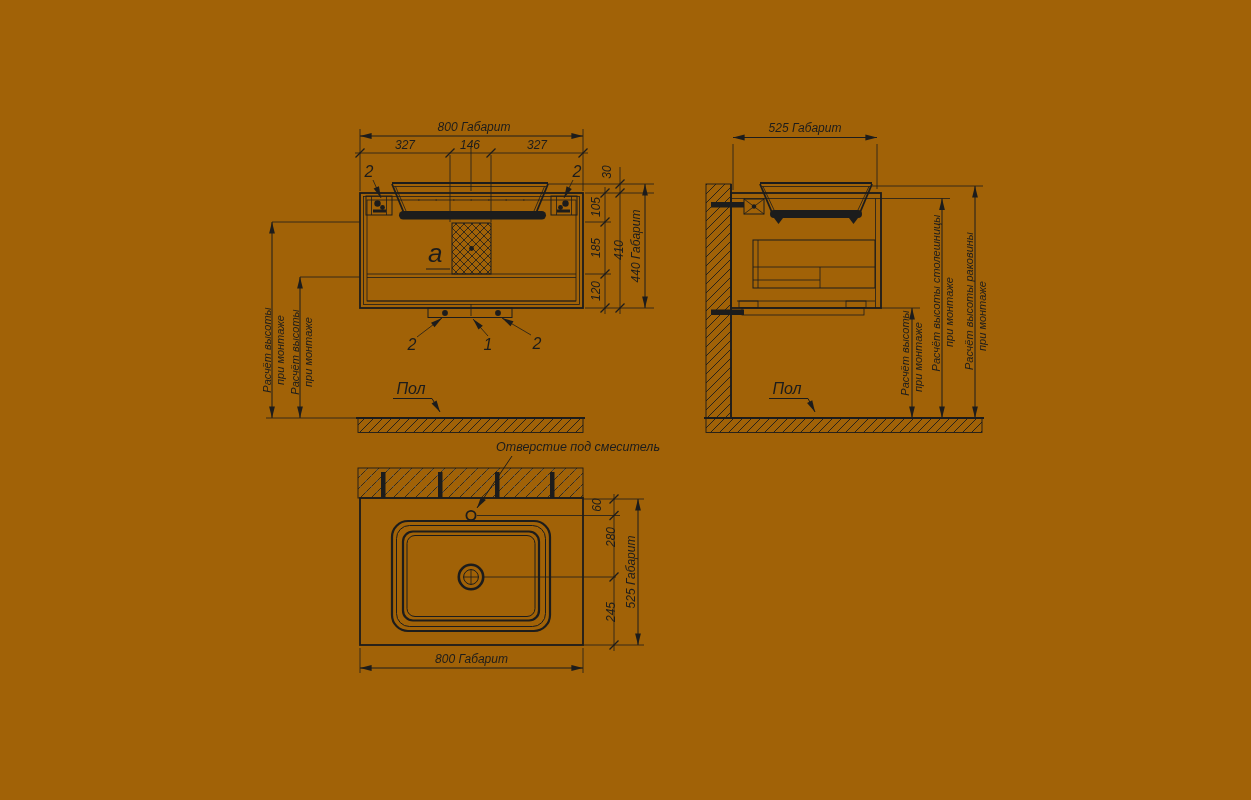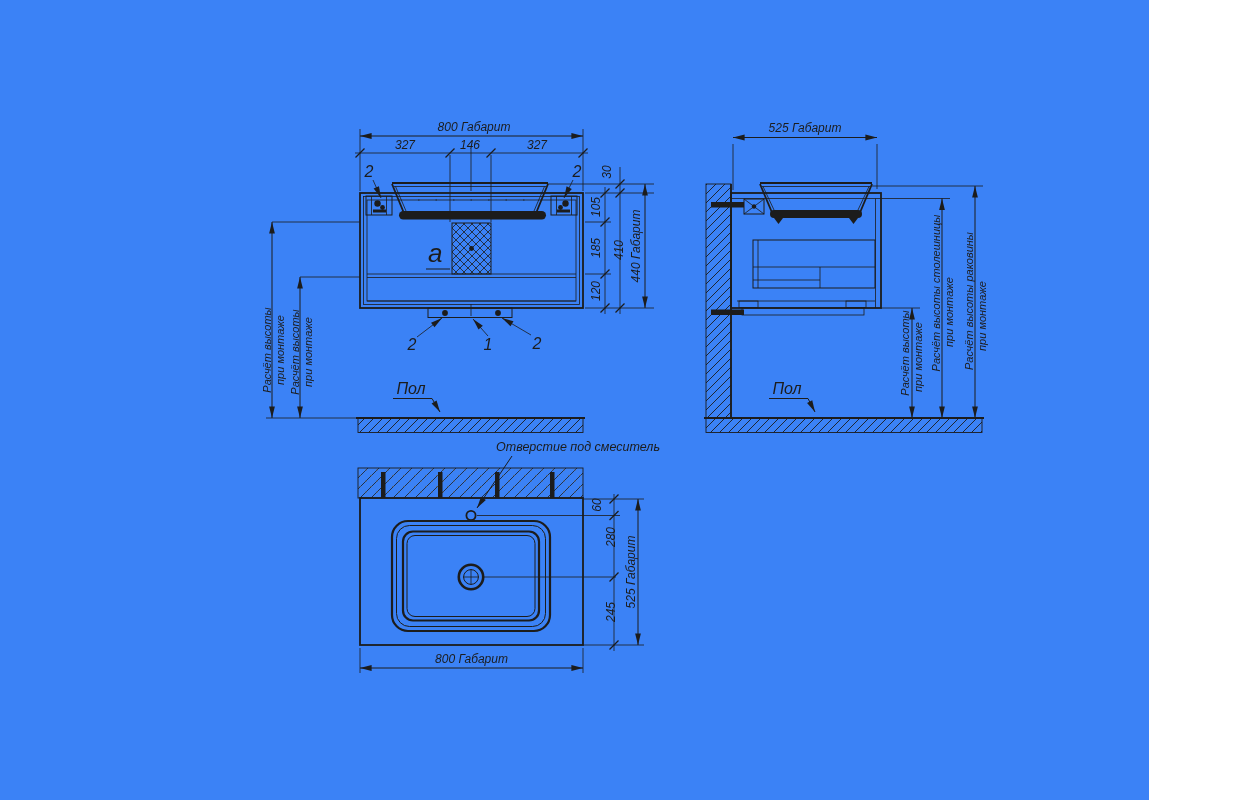--- a/index.html
+++ b/index.html
@@ -1,16 +1,16 @@
 <!DOCTYPE html>
 <html><head>
 <meta charset="utf-8">
 <style>
   html,body { margin:0; padding:0; background:#ffffff; }
-  .stage { position:relative; width:1149px; height:800px; background:#3b82f6; overflow:hidden; }
+  .stage { position:relative; width:1251px; height:800px; background:#a16207; overflow:hidden; }
   svg { display:block; }
   text { font-family:"Liberation Sans", sans-serif; font-style:italic; fill:#1c1c1c; }
   .d   { font-size:12px; }
   .sm  { font-size:11px; }
   .co  { font-size:16px; }
   .pol { font-size:16px; }
   .lbl { font-size:12.5px; }
   .bigA{ font-size:26px; }
   .ln  { stroke:#1c1c1c; stroke-width:0.8; fill:none; }
   .ln2 { stroke:#1c1c1c; stroke-width:1.8; fill:none; }

